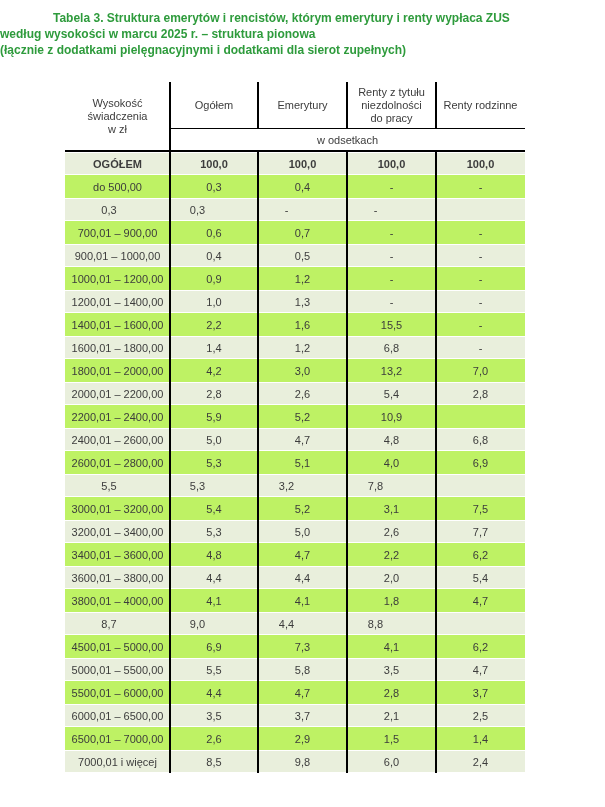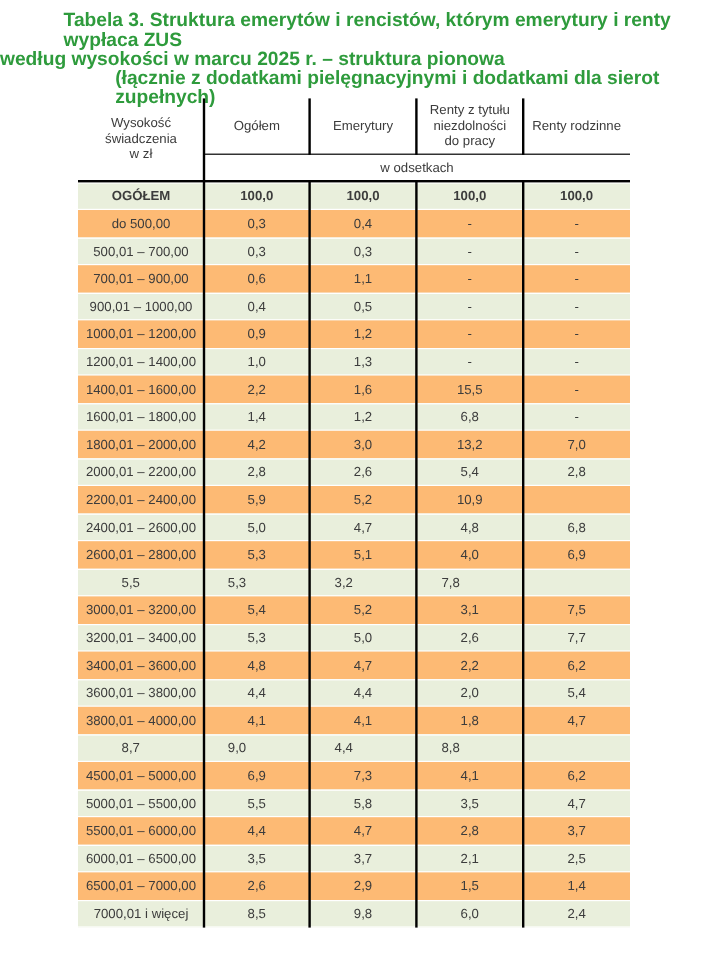--- a/index.html
+++ b/index.html
@@ -14,25 +14,25 @@
     width: 605px; height: 807px;
     font-family: "Liberation Sans", sans-serif;
     color: var(--text);
   }
   .page { position: relative; width: 605px; height: 807px; background: #fff; overflow: hidden; }
 
   
   .title {
     position: absolute; top: 10px; left: 0;
     color: var(--title-green);
-    font-weight: bold; font-size: 16px; line-height: 16px;
+    font-weight: bold; font-size: 12px; line-height: 16px;
   }
   .t-line1 { margin-left: 53px; }
   .t-line2 { }
-  .t-line3 { margin-left: 96px; }
+  .t-line3 { }
 
   
   .ztable {
     position: absolute; left: 65px; top: 82px;
     width: 460px; height: 691px;
     font-size: 11px;
   }
 
   
   .hcell {
@@ -56,21 +56,21 @@
   .hline.thick { top: 68px; left: 0; width: 460px; height: 2px; }
   .vline { position: absolute; width: 1.5px; background: var(--line); z-index: 6; }
   .v1 { left: 104px; top: 0; height: 691px; }
   .v2 { left: 192px; } .v3 { left: 281px; } .v4 { left: 370px; }
   .vseg-top { top: 0; height: 47px; }
   .vseg-bot { top: 68px; height: 623px; }
 
   
   .row {
     display: flex; height: 23px; width: 460px;
-    background: #fdba74;
+    background: #bef264;
   }
   .row.band {
     background: var(--band-green);
     border-top: 1px solid #ffffff;
     border-bottom: 1px solid #ffffff;
   }
   .row .c {
     display: flex; align-items: center; justify-content: center;
     text-align: center; height: 100%;
   }
@@ -128,30 +128,29 @@
 
     <div class="rows-body">
         <div class="row">
     <div class="c c1">do 500,00</div>
     <div class="c c2">0,3</div>
     <div class="c c3">0,4</div>
     <div class="c c4">-</div>
     <div class="c c5">-</div>
   </div>
         <div class="row band">
-    <div class="c c1">500,01 – 700,00</div>
     <div class="c c2">0,3</div>
     <div class="c c3">0,3</div>
     <div class="c c4">-</div>
     <div class="c c5">-</div>
   </div>
         <div class="row">
     <div class="c c1">700,01 – 900,00</div>
     <div class="c c2">0,6</div>
-    <div class="c c3">1,1</div>
+    <div class="c c3">0,7</div>
     <div class="c c4">-</div>
     <div class="c c5">-</div>
   </div>
         <div class="row band">
     <div class="c c1">900,01 – 1000,00</div>
     <div class="c c2">0,4</div>
     <div class="c c3">0,5</div>
     <div class="c c4">-</div>
     <div class="c c5">-</div>
   </div>

